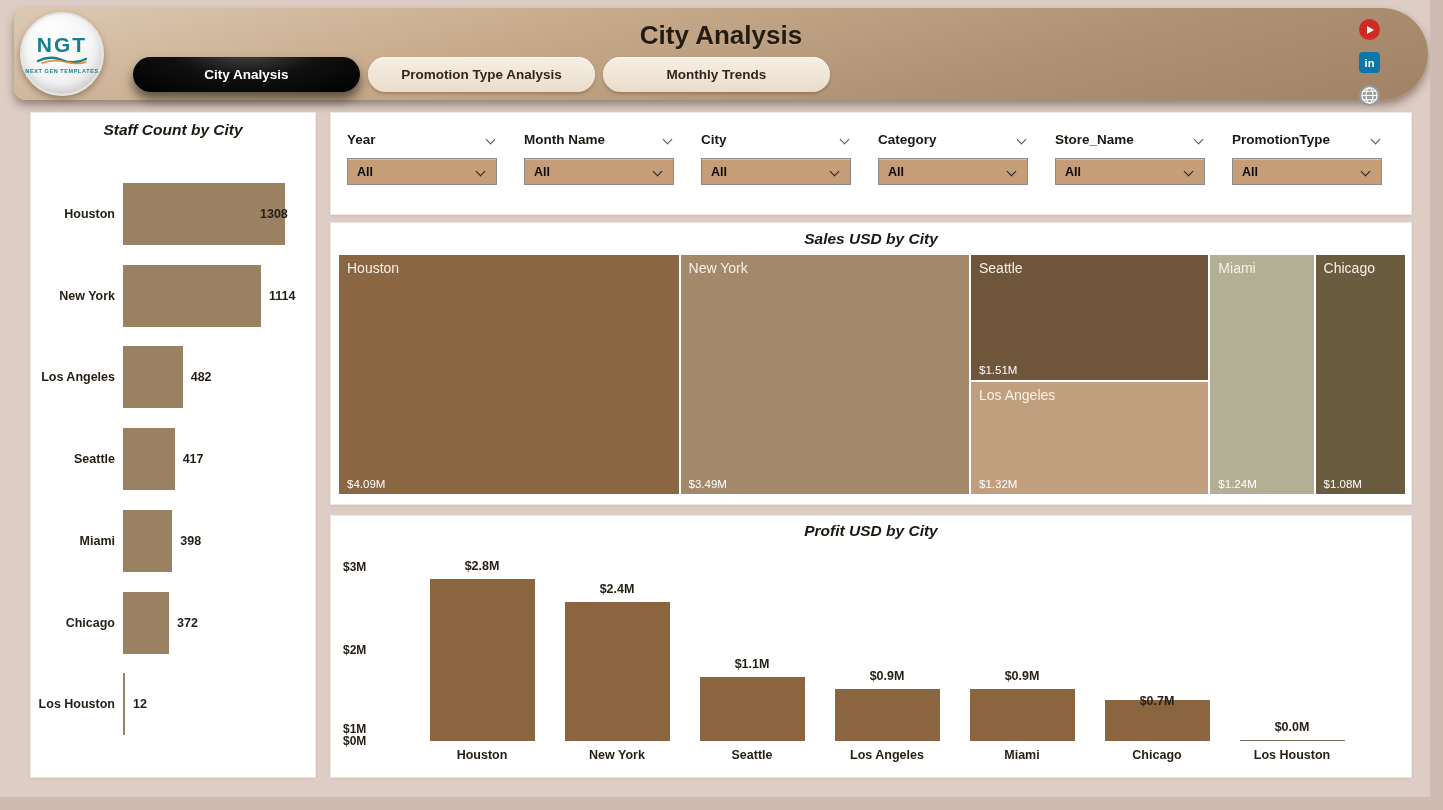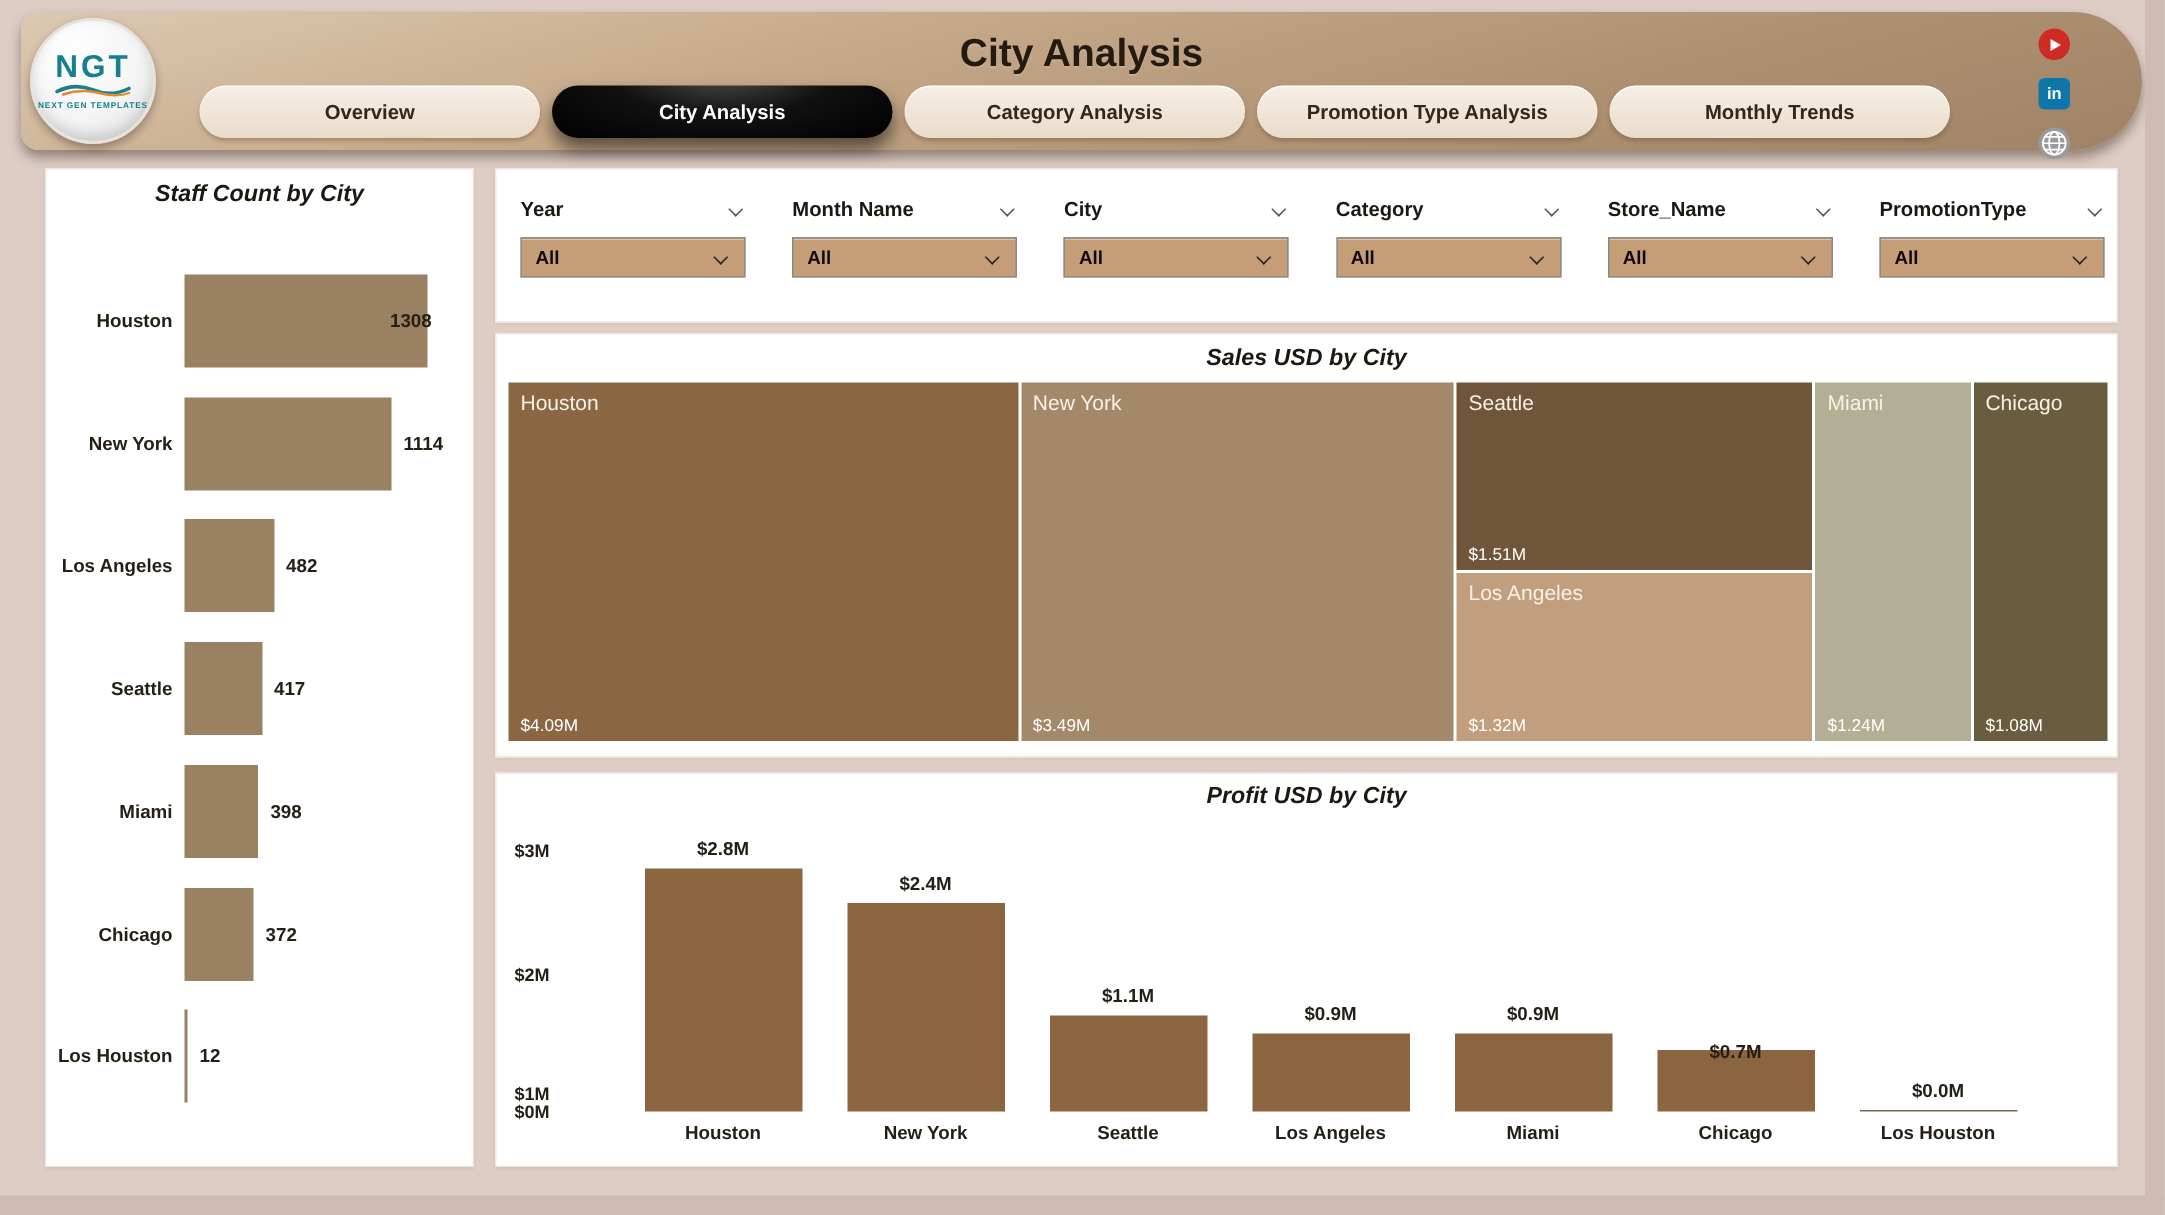--- a/index.html
+++ b/index.html
@@ -60,21 +60,21 @@
 
   
   #staff-panel { left:30px; top:112px; width:286px; height:666px; }
   #staff-panel .panel-title { margin-top:8px; }
   .staff-row { position:absolute; left:0; width:100%; height:82px; }
   .staff-label { position:absolute; left:0; width:84px; top:50%; transform:translateY(-50%); text-align:right; font-size:12.5px; font-weight:bold; color:#241e15; }
   .staff-bar { position:absolute; left:92px; top:10px; height:62px; background:#998162; }
   .staff-value { position:absolute; top:50%; transform:translateY(-50%); font-size:12.5px; font-weight:bold; color:#241e15; white-space:nowrap; }
 
   
-  #filter-panel { left:330px; top:112px; width:1082px; height:103px; display:flex; justify-content:space-between; padding:16px 8px 0 16px; }
+  #filter-panel { left:330px; top:112px; width:1082px; height:103px; display:flex; justify-content:space-between; padding:16px 29px 0 16px; }
   .filter-group { width:150px; position:relative; }
   .filter-head { display:flex; justify-content:space-between; align-items:center; height:20px; }
   .filter-label { font-size:13.5px; font-weight:bold; color:#1d1normal712; color:#1d1712; }
   .chev { width:7px; height:7px; border-right:1.6px solid #555; border-bottom:1.6px solid #555; transform:rotate(45deg); margin-right:3px; }
   .filter-select {
     margin-top:9px; height:27px; background:#c59d77; border:1px solid #8b8b8b;
     display:flex; align-items:center; justify-content:space-between; padding:0 9px;
     cursor:pointer; box-shadow:inset 0 1px 0 rgba(255,255,255,.35);
   }
   .filter-value { font-size:12.5px; font-weight:bold; color:#0d0b08; }
@@ -104,23 +104,21 @@
   <div class="logo">
     <div class="logo-text">NGT</div>
     <svg width="52" height="10" viewBox="0 0 52 10">
       <path d="M2 6 Q 14 0 26 5 T 50 4" fill="none" stroke="#17808f" stroke-width="2.4" stroke-linecap="round"></path>
       <path d="M6 8 Q 18 4 30 7 T 50 7" fill="none" stroke="#e58b2f" stroke-width="1.6" stroke-linecap="round"></path>
     </svg>
     <div class="logo-sub">NEXT GEN TEMPLATES</div>
   </div>
   <div class="page-title">City Analysis</div>
   <div class="tabs" id="tabs">
-      <div class="tab">Overview</div>
       <div class="tab active">City Analysis</div>
-      <div class="tab">Category Analysis</div>
       <div class="tab">Promotion Type Analysis</div>
       <div class="tab">Monthly Trends</div>
     </div>
   <div class="socials">
     <div class="soc yt">
         <div class="play"></div>
       </div>
     <div class="soc li">in</div>
     <div class="soc gl">
       <svg width="19" height="19" viewBox="0 0 20 20">

